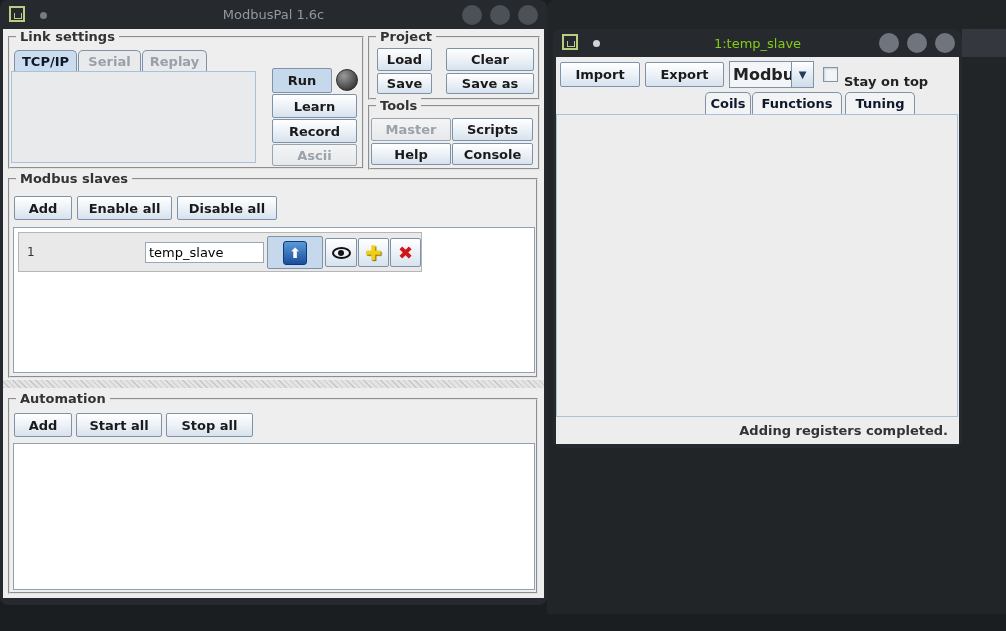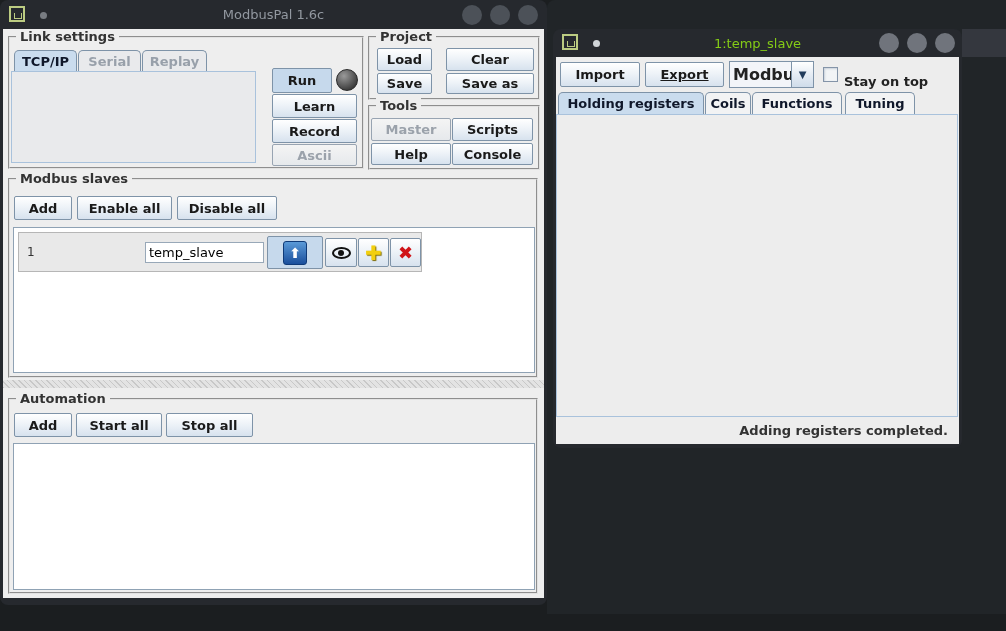--- a/index.html
+++ b/index.html
@@ -178,27 +178,26 @@
       <span class="circles" style="top:4px;right:7px;">
         <span class="circ" style="background:#70747c;"></span>
         <span class="circ" style="background:#70747c;"></span>
         <span class="circ" style="background:#70747c;"></span>
       </span>
     </div>
 
     <div class="content" style="left:3px;top:28px;width:403px;height:387px;background:#ededed;">
 
       <div class="jbtn" style="left:4px;top:5px;width:80px;height:25px;">Import</div>
-      <div class="jbtn" style="left:89px;top:5px;width:79px;height:25px;text-decoration:underline;">Export</div>
+      <div class="jbtn" style="left:89px;top:5px;width:79px;height:25px;">Export</div>
       <div class="jfield" style="left:173px;top:4px;width:63px;height:27px;font-weight:bold;color:#222;line-height:25px;border-color:#7e93a8;">Modbus</div>
       <div class="comboarrow" style="left:235px;top:4px;width:23px;height:27px;">▼</div>
       <span class="jcheck" style="left:267px;top:10px;"></span>
       <div class="lbl" style="left:288px;top:17px;">Stay on top</div>
 
-      <div class="tab sel" style="left:2px;top:35px;width:146px;height:22px;">Holding registers</div>
       <div class="tab" style="left:149px;top:35px;width:46px;height:22px;">Coils</div>
       <div class="tab" style="left:196px;top:35px;width:90px;height:22px;">Functions</div>
       <div class="tab" style="left:289px;top:35px;width:70px;height:22px;">Tuning</div>
       <div class="tabpanel" style="left:0;top:57px;width:402px;height:303px;background:#ededed;"></div>
 
       <div class="jbtn" style="left:5px;top:65px;width:61px;height:24px;">Add</div>
       <div class="jbtn" style="left:72px;top:65px;width:89px;height:24px;">Remove</div>
       <div class="jbtn" style="left:166px;top:65px;width:63px;height:24px;">Bind</div>
       <div class="jbtn" style="left:237px;top:65px;width:82px;height:24px;">Unbind</div>
 

